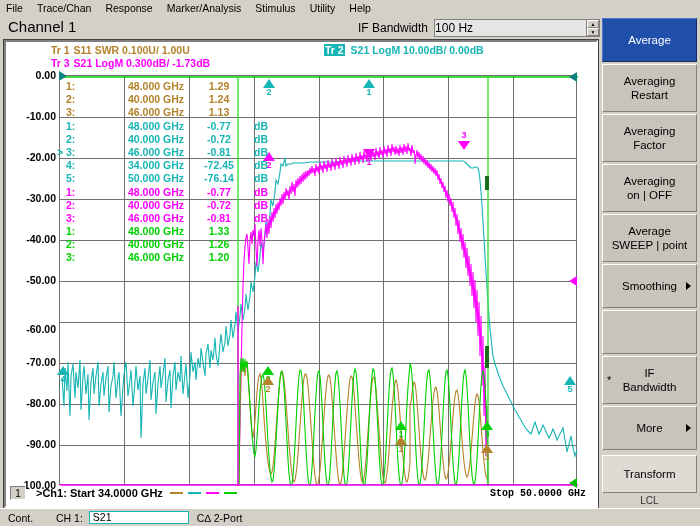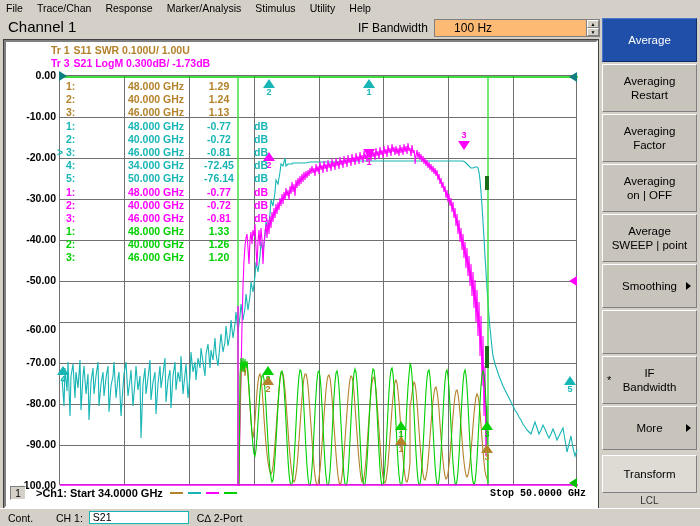--- a/index.html
+++ b/index.html
@@ -29,24 +29,24 @@
   .chan-title {
     position:absolute; left:8px; top:1px; font-size:15px; font-weight:normal;
     letter-spacing:0px;
   }
   .ifbw-wrap {
     position:absolute; left:358px; top:2px; height:18px;
     display:flex; align-items:center;
   }
   .ifbw-label { font-size:12px; margin-right:6px; }
   .ifbw-box {
-    width:152px; height:18px; background:#fdba74;
+    width:152px; height:18px; background:#e5e5e5;
     border:1px solid #808080;
     border-right:none;
-    font-size:12px; line-height:16px; padding-left:19px;
+    font-size:12px; line-height:16px; padding-left:0;
   }
   .spin {
     width:14px; height:18px; display:flex; flex-direction:column;
     border:1px solid #808080;
   }
   .spin div {
     flex:1; background:#d4d0c8; border:1px solid #fff;
     border-right-color:#808080; border-bottom-color:#808080;
     display:flex; align-items:center; justify-content:center;
     font-size:5px; line-height:1;
@@ -213,20 +213,24 @@
   <div class="graph-frame">
 
     <div class="tr-legend">
       <div class="tr tr1">
         <span class="num-box">Tr 1</span>
         <span>S11 SWR 0.100U/  1.00U</span>
       </div>
       <div class="tr tr3">
         <span class="num-box">Tr 3</span>
         <span>S21 LogM 0.300dB/  -1.73dB</span>
+      </div>
+      <div class="tr tr2">
+        <span class="num-box sel-box">Tr 2</span>
+        <span>S21 LogM 10.00dB/  0.00dB</span>
       </div>
       <div class="tr tr4">
         <span class="num-box">Tr 4</span>
         <span>S22 SWR 0.100U/  1.00U</span>
       </div>
     </div>
 
     <div class="ylabels">
       <span style="top:0px">0.00</span>
       <span style="top:41px">-10.00</span>

